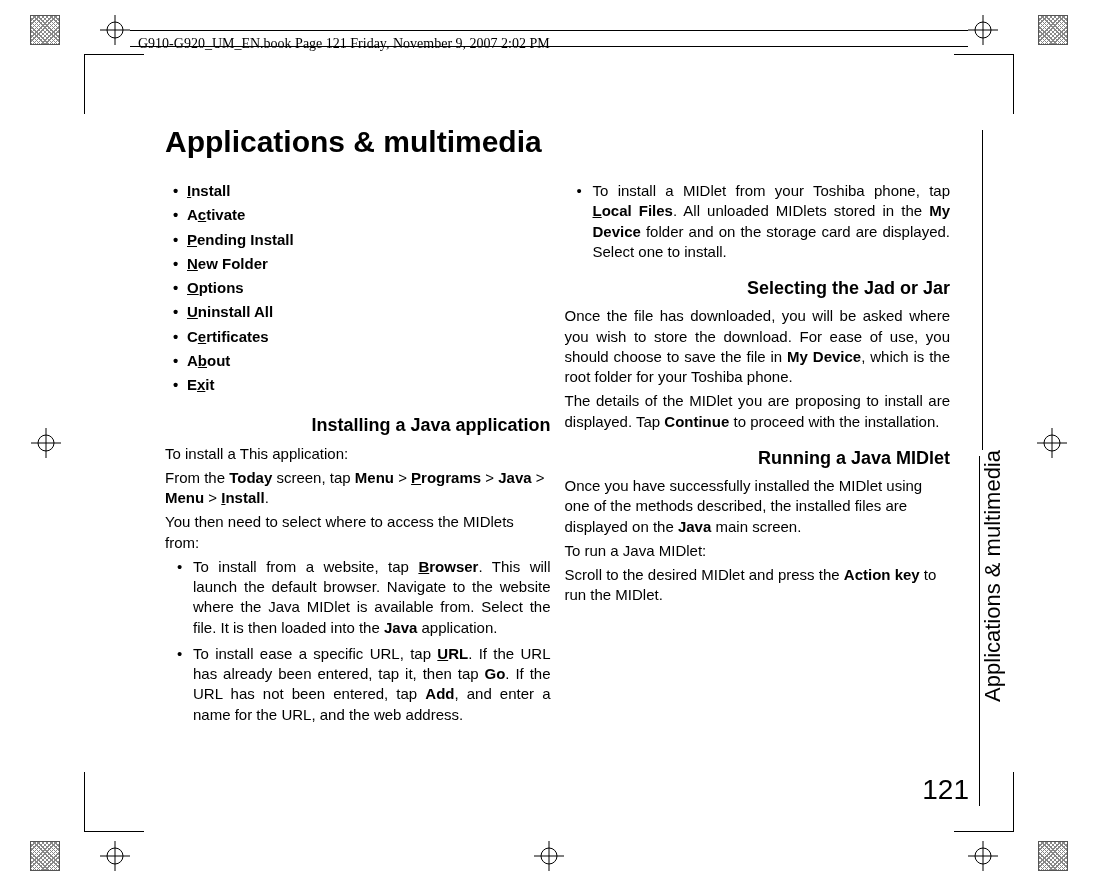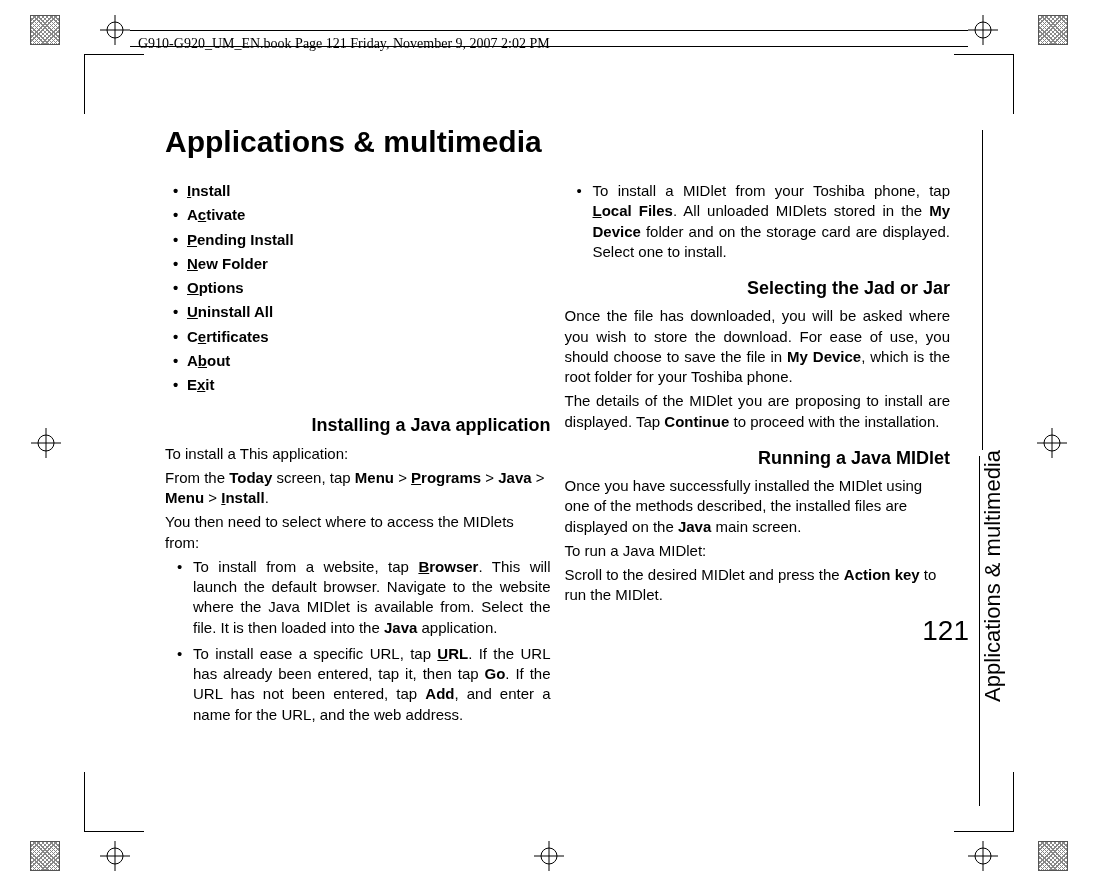--- a/index.html
+++ b/index.html
@@ -156,21 +156,21 @@
 
   .page-number {
     position: absolute;
     right: 118px;
     bottom: 80px;
     font-size: 28px;
     border-right: 1px solid #000;
     padding-right: 10px;
     height: 350px;
     display: flex;
-    align-items: center;
+    align-items: flex-end;
     justify-content: flex-end;
   }
   b { font-weight: bold; }
 </style>
 </head>
 <body>
 
 <div class="screened-box sb-tl"></div>
 <div class="screened-box sb-bl"></div>
 <div class="screened-box sb-tr"></div>

